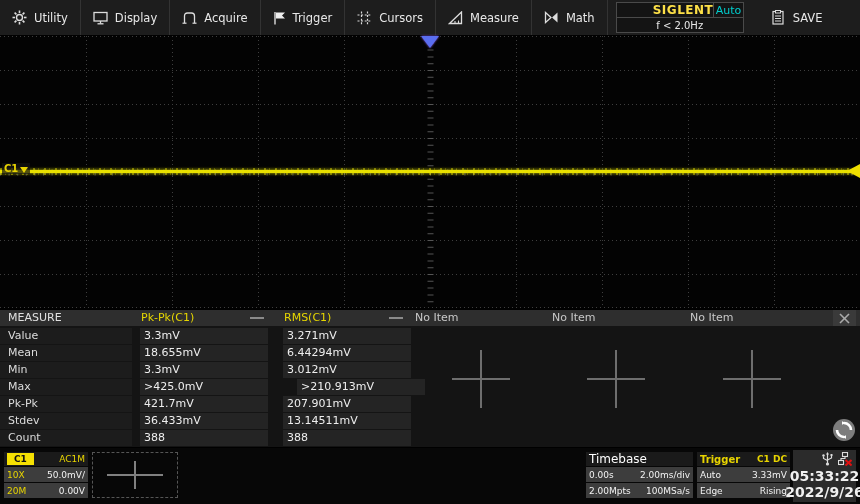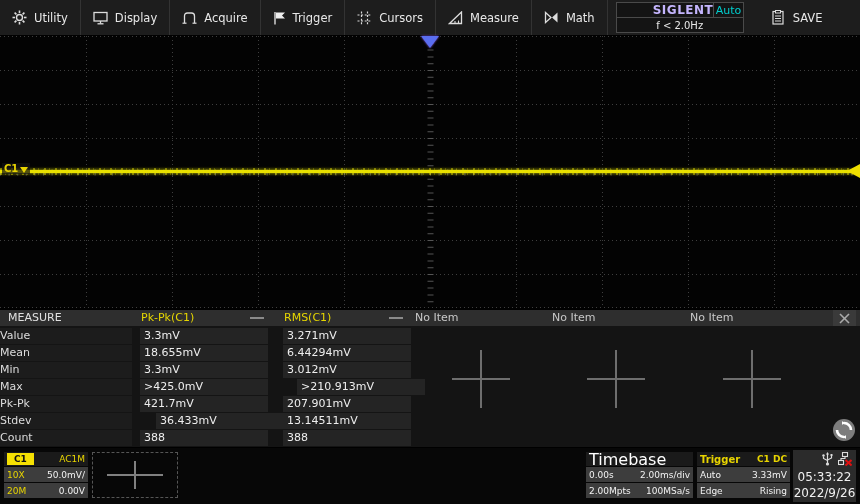--- a/index.html
+++ b/index.html
@@ -7,21 +7,21 @@
        font-family:"DejaVu Sans","Liberation Sans",sans-serif;color:#e6e6e6;}
   
   .topbar{position:absolute;left:0;top:0;width:860px;height:36px;background:#1d1d1d;
           display:flex;align-items:stretch;border-bottom:1px solid #000;box-sizing:border-box;}
   .menu-item{display:flex;align-items:center;gap:7px;padding:0 12px;font-size:11.5px;color:#e8e8e8;
              border-right:1px solid #333;cursor:default;}
   .menu-item svg{display:block;}
   .trig-status{margin:2px 4px 2px 8px;width:128px;border:1px solid #4a4a4a;background:#141414;
                display:flex;flex-direction:column;box-sizing:border-box;}
   .trig-status .row1{flex:1;display:flex;align-items:center;border-bottom:1px solid #4a4a4a;}
-  .brand{flex:1.4;text-align:center;font-weight:bold;font-size:12px;letter-spacing:.5px;color:#c4b5fd;
+  .brand{flex:1.4;text-align:center;font-weight:bold;font-size:12px;letter-spacing:.5px;color:#fde047;
          border-right:1px solid #4a4a4a;margin-left:36px;}
   .autotag{flex:1;text-align:center;font-size:11px;color:#00cfcf;}
   .freq{flex:1;display:flex;align-items:center;justify-content:center;font-size:10px;color:#e8e8e8;}
   .save-btn{display:flex;align-items:center;gap:9px;padding:0 18px;font-size:11.5px;color:#e8e8e8;margin-left:6px;}
   
   .wave{position:absolute;left:0;top:36px;width:860px;height:272px;background:#030303;}
   .trace{position:absolute;left:0;top:134px;width:860px;height:3px;background:#e8e000;
          box-shadow:0 0 3px 1px rgba(230,225,0,.55);}
   .trace::before{content:"";position:absolute;left:0;top:-2px;width:100%;height:7px;
     background:repeating-linear-gradient(90deg,rgba(230,224,0,.45) 0 2px,transparent 2px 5px,
@@ -40,21 +40,21 @@
   .m-header{position:absolute;left:0;top:0;width:860px;height:16px;background:#2e2e2e;}
   .m-cell{position:absolute;top:0;height:16px;line-height:16px;white-space:nowrap;}
   .m-label{color:#e0e0e0;}
   .m-yellow{color:#e6d600;text-align:right;}
   .m-dim{color:#c8c8c8;}
   .minus-btn{position:absolute;top:4px;width:16px;height:8px;display:flex;align-items:center;}
   .minus-btn i{display:block;width:14px;height:2px;background:#8a8a8a;}
   .m-close{position:absolute;left:833px;top:0;width:23px;height:16px;background:#3a3a3a;
            display:flex;align-items:center;justify-content:center;}
   .m-row-label{position:absolute;left:0;width:132px;height:16px;line-height:16px;background:#1c1c1c;
-               color:#dcdcdc;box-sizing:border-box;}
+               color:#dcdcdc;padding-left:8px;box-sizing:border-box;}
   .m-val{position:absolute;width:128px;height:16px;line-height:16px;background:#242424;color:#eee;
          padding-left:4px;box-sizing:border-box;}
   .plus-ghost{position:absolute;width:58px;height:58px;}
   .plus-ghost::before{content:"";position:absolute;left:0;top:28px;width:58px;height:2px;background:#6e6e6e;}
   .plus-ghost::after{content:"";position:absolute;left:28px;top:0;width:2px;height:58px;background:#6e6e6e;}
   .reset-btn{position:absolute;left:832px;top:418px;width:24px;height:24px;}
   
   .bottombar{position:absolute;left:0;top:448px;width:860px;height:56px;background:#070707;font-size:9px;}
   .descr{position:absolute;display:flex;flex-direction:column;box-sizing:border-box;}
   .descr .trow{display:flex;justify-content:space-between;align-items:center;height:14px;padding:0 3px;
@@ -63,28 +63,28 @@
                background:#3d3d3d;margin-top:1px;}
   .ch-box{left:4px;top:4px;width:84px;}
   .ch-chip{background:#f5e003;color:#111;font-weight:bold;padding:0 7px;height:12px;line-height:12px;}
   .ylw{color:#e8d400;font-weight:normal;}
   .wht{color:#f2f2f2;}
   .add-ch{position:absolute;left:92px;top:4px;width:86px;height:46px;border:1px dashed #555;box-sizing:border-box;}
   .add-ch::before{content:"";position:absolute;left:14px;top:21px;width:56px;height:1.5px;background:#808080;}
   .add-ch::after{content:"";position:absolute;left:41px;top:8px;width:1.5px;height:28px;background:#808080;}
   .tb-box{left:586px;top:4px;width:107px;}
   .trg-box{left:697px;top:4px;width:93px;}
-  .title-w{color:#fff;font-size:16px;}
+  .title-w{color:#fff;font-size:12px;}
   .title-y{color:#e8d400;font-size:10px;font-weight:bold;}
   .src-y{color:#e8d400;font-weight:bold;}
   .status-box{position:absolute;left:793px;top:2px;width:63px;height:52px;background:#2b2b2b;
               display:flex;flex-direction:column;align-items:center;justify-content:space-between;
               padding:2px 0 3px;box-sizing:border-box;}
   .status-icons{display:flex;gap:5px;align-self:flex-end;padding-right:4px;}
-  .dt{font-size:12px;color:#f0f0f0;line-height:1;}
+  .dt{font-size:14px;color:#f0f0f0;line-height:1;font-weight:bold;}
 </style>
 </head>
 <body>
 
 <div class="topbar">
   <div class="menu-item">
     <svg width="15" height="15" viewBox="0 0 15 15">
         <circle cx="7.5" cy="7.5" r="3" fill="none" stroke="#ddd" stroke-width="1.4"></circle>
         <g stroke="#ddd" stroke-width="1.6">
           <line x1="7.5" y1="0.5" x2="7.5" y2="3"></line>
@@ -250,21 +250,21 @@
     <span class="m-val" style="left:140px;top:69px">&gt;425.0mV</span>
     <span class="m-val" style="left:297px;top:69px">&gt;210.913mV</span>
   </div>
   <div>
     <span class="m-row-label" style="top:86px">Pk-Pk</span>
     <span class="m-val" style="left:140px;top:86px">421.7mV</span>
     <span class="m-val" style="left:283px;top:86px">207.901mV</span>
   </div>
   <div>
     <span class="m-row-label" style="top:103px">Stdev</span>
-    <span class="m-val" style="left:156px;top:103px">36.433mV</span>
+    <span class="m-val" style="left:140px;top:103px">36.433mV</span>
     <span class="m-val" style="left:283px;top:103px">13.14511mV</span>
   </div>
   <div>
     <span class="m-row-label" style="top:120px">Count</span>
     <span class="m-val" style="left:140px;top:120px">388</span>
     <span class="m-val" style="left:283px;top:120px">388</span>
   </div>
 
   <div class="plus-ghost" style="left:452px;top:40px"></div>
   <div class="plus-ghost" style="left:587px;top:40px"></div>

